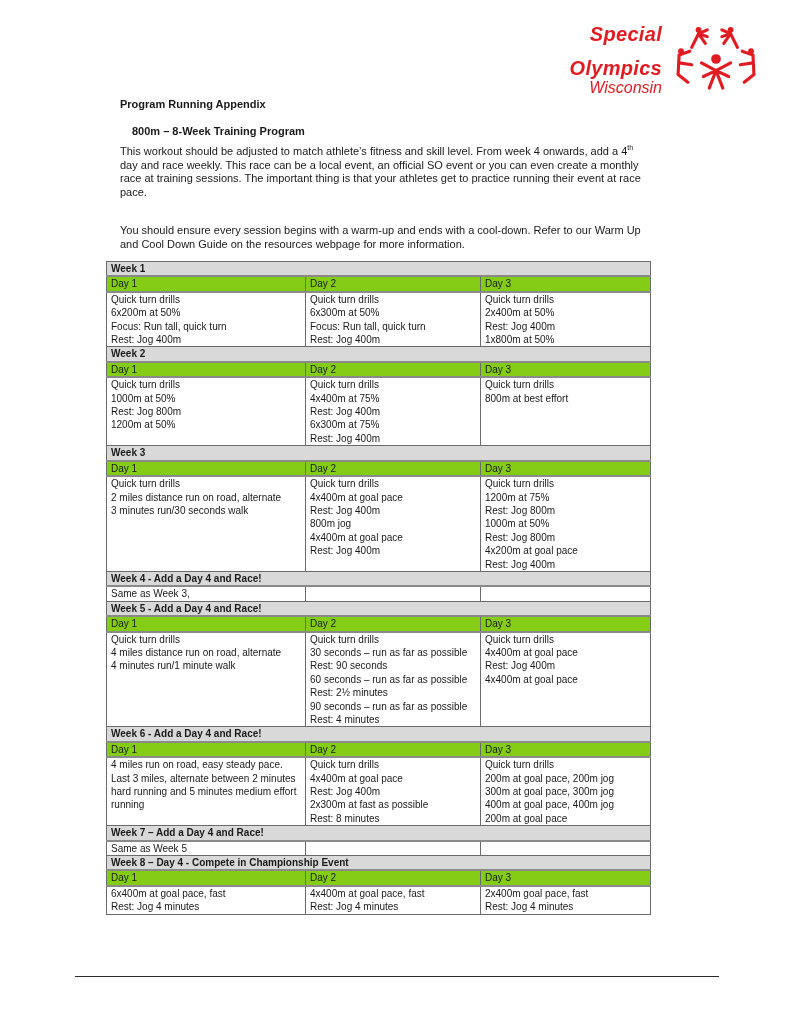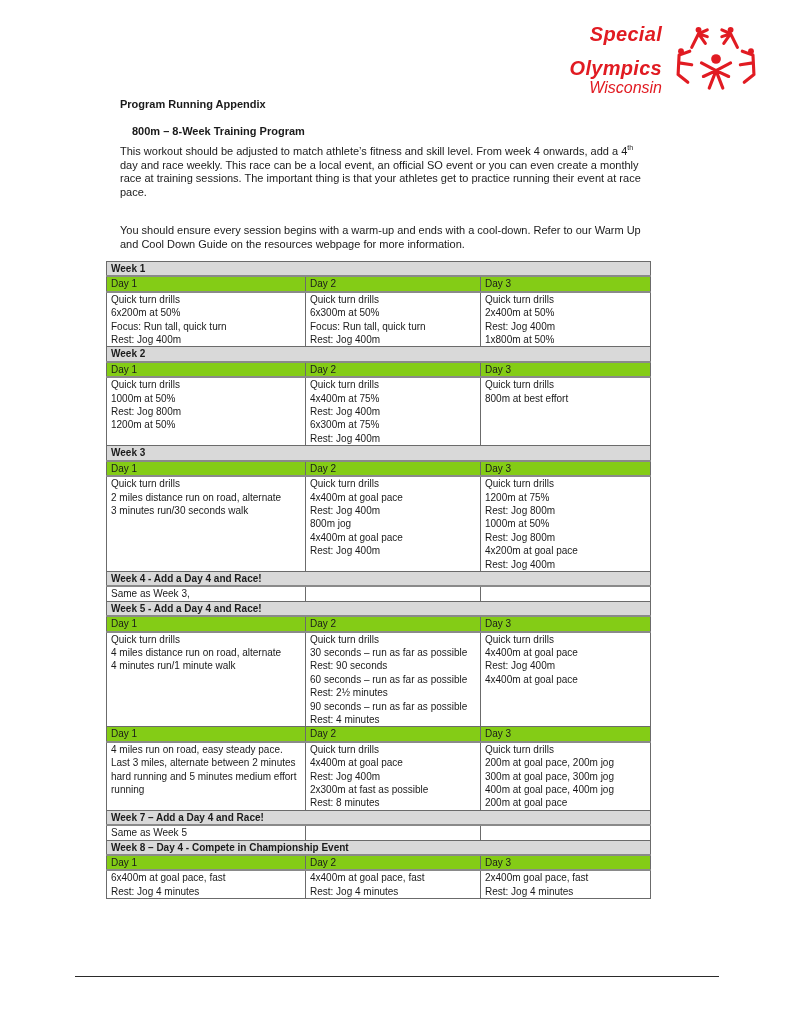--- a/index.html
+++ b/index.html
@@ -189,20 +189,23 @@
           <span class="line wrap">90 seconds – run as far as possible</span>
           <span class="line wrap">Rest: 4 minutes</span>
         </td>
         <td class="">
           <span class="line wrap">Quick turn drills</span>
           <span class="line wrap">4x400m at goal pace</span>
           <span class="line wrap">Rest: Jog 400m</span>
           <span class="line wrap">4x400m at goal pace</span>
         </td>
       </tr>
+      <tr class="week">
+        <td colspan="3">Week 6 - Add a Day 4 and Race!</td>
+      </tr>
       <tr class="dayhdr">
         <td class="c1">Day 1</td>
         <td class="c2">Day 2</td>
         <td class="">Day 3</td>
       </tr>
       <tr>
         <td class="c1">
           <span class="line wrap">4 miles run on road, easy steady pace. Last 3 miles, alternate between 2 minutes hard running and 5 minutes medium effort running</span>
         </td>
         <td class="c2">

